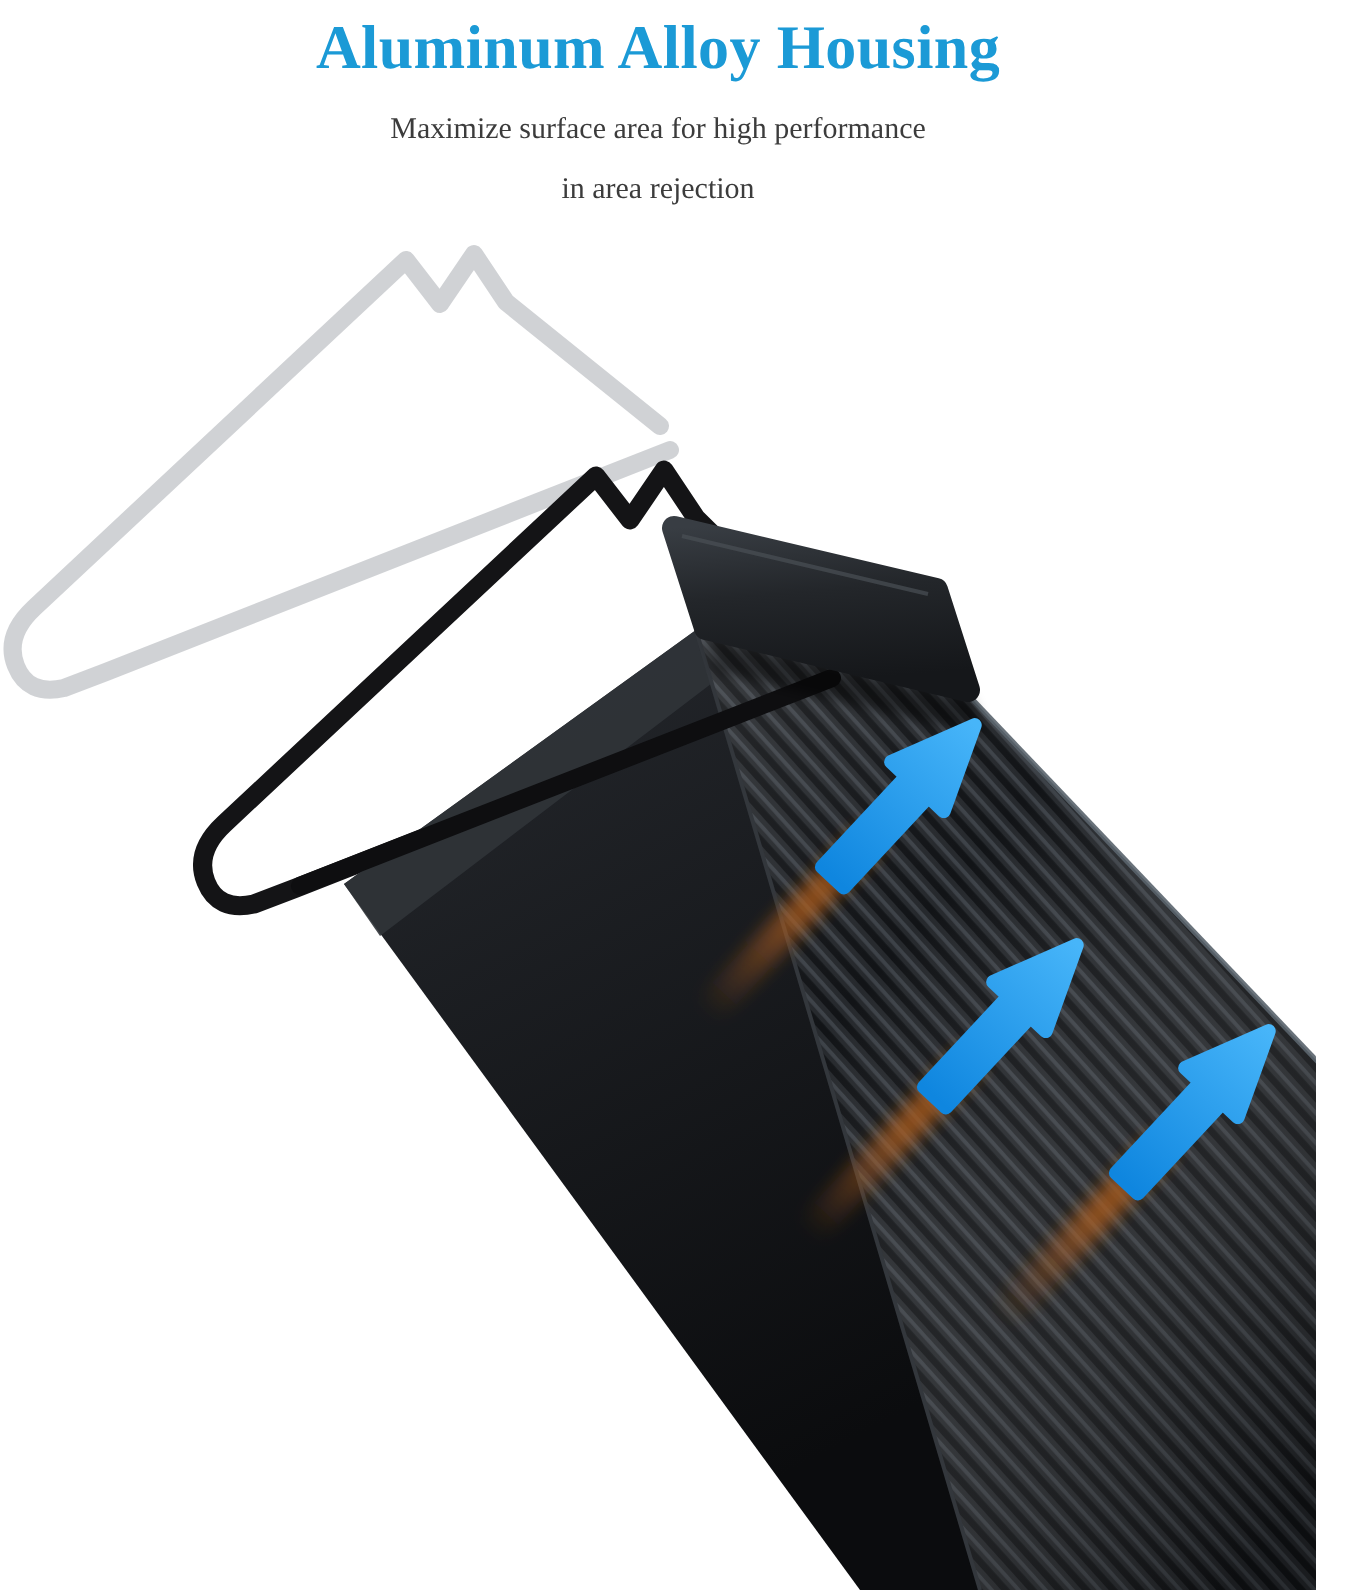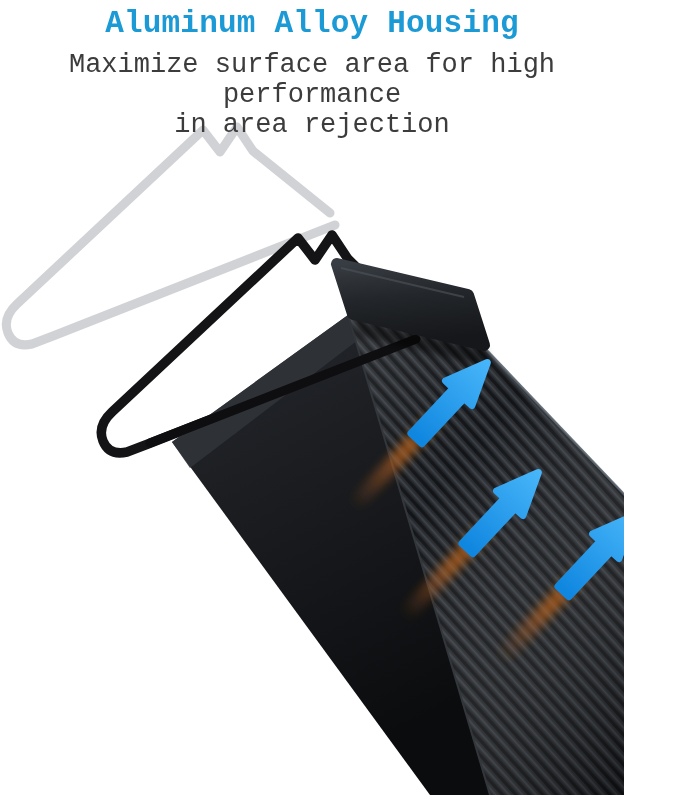--- a/index.html
+++ b/index.html
@@ -2,40 +2,41 @@
 <html><head>
 <meta charset="utf-8">
 <style>
   html, body { margin: 0; padding: 0; background: #ffffff; }
   .stage {
     position: relative;
     width: 624px;
     height: 795px;
     background: #ffffff;
     overflow: hidden;
-    font-family: Liberation Mono, monospace;
+    font-family: Liberation Serif, serif;
+    padding-left: 34px;
   }
   .stage svg { position: absolute; left: 0; top: 0; display: block; }
   .heading {
     position: absolute;
     top: 0; left: 0; right: 0;
     text-align: center;
     z-index: 2;
   }
   .heading h1 {
     margin: 4px 0 0;
     font-size: 31px;
     line-height: 40px;
     font-weight: 700;
     color: #1b9ad6;
     letter-spacing: 0.2px;
   }
   .heading p {
     margin: 6px 0 0;
-    font-size: 27px;
+    font-size: 15px;
     line-height: 30px;
     font-weight: 400;
     color: #3c3c3c;
   }
 </style>
 </head>
 <body>
 
 <div class="stage">
 

